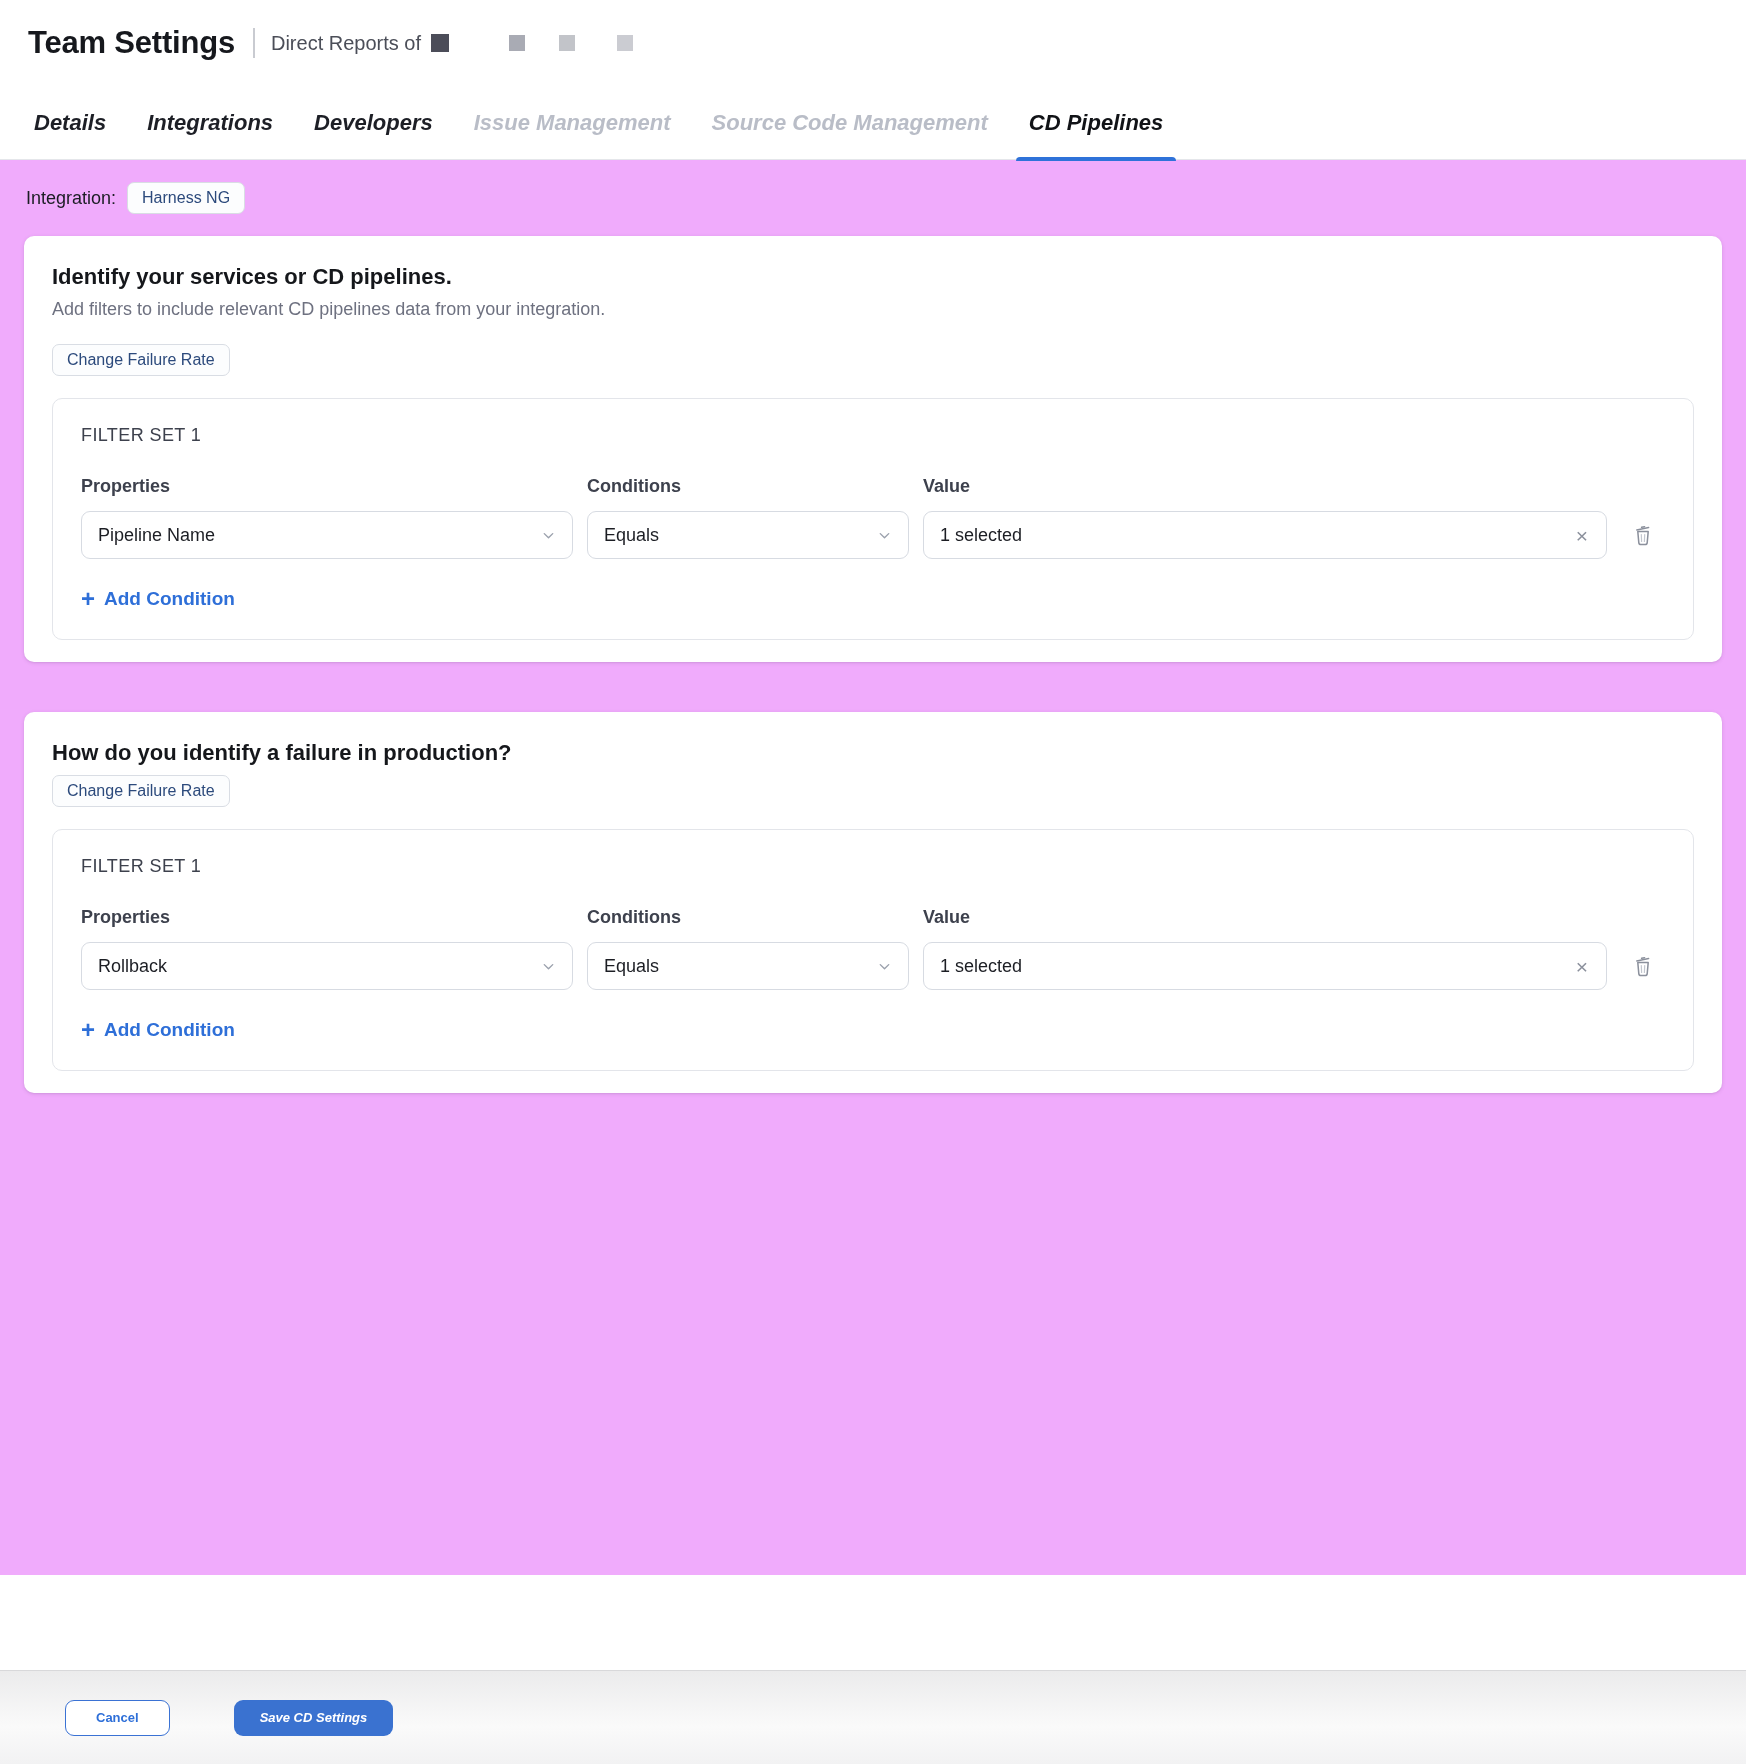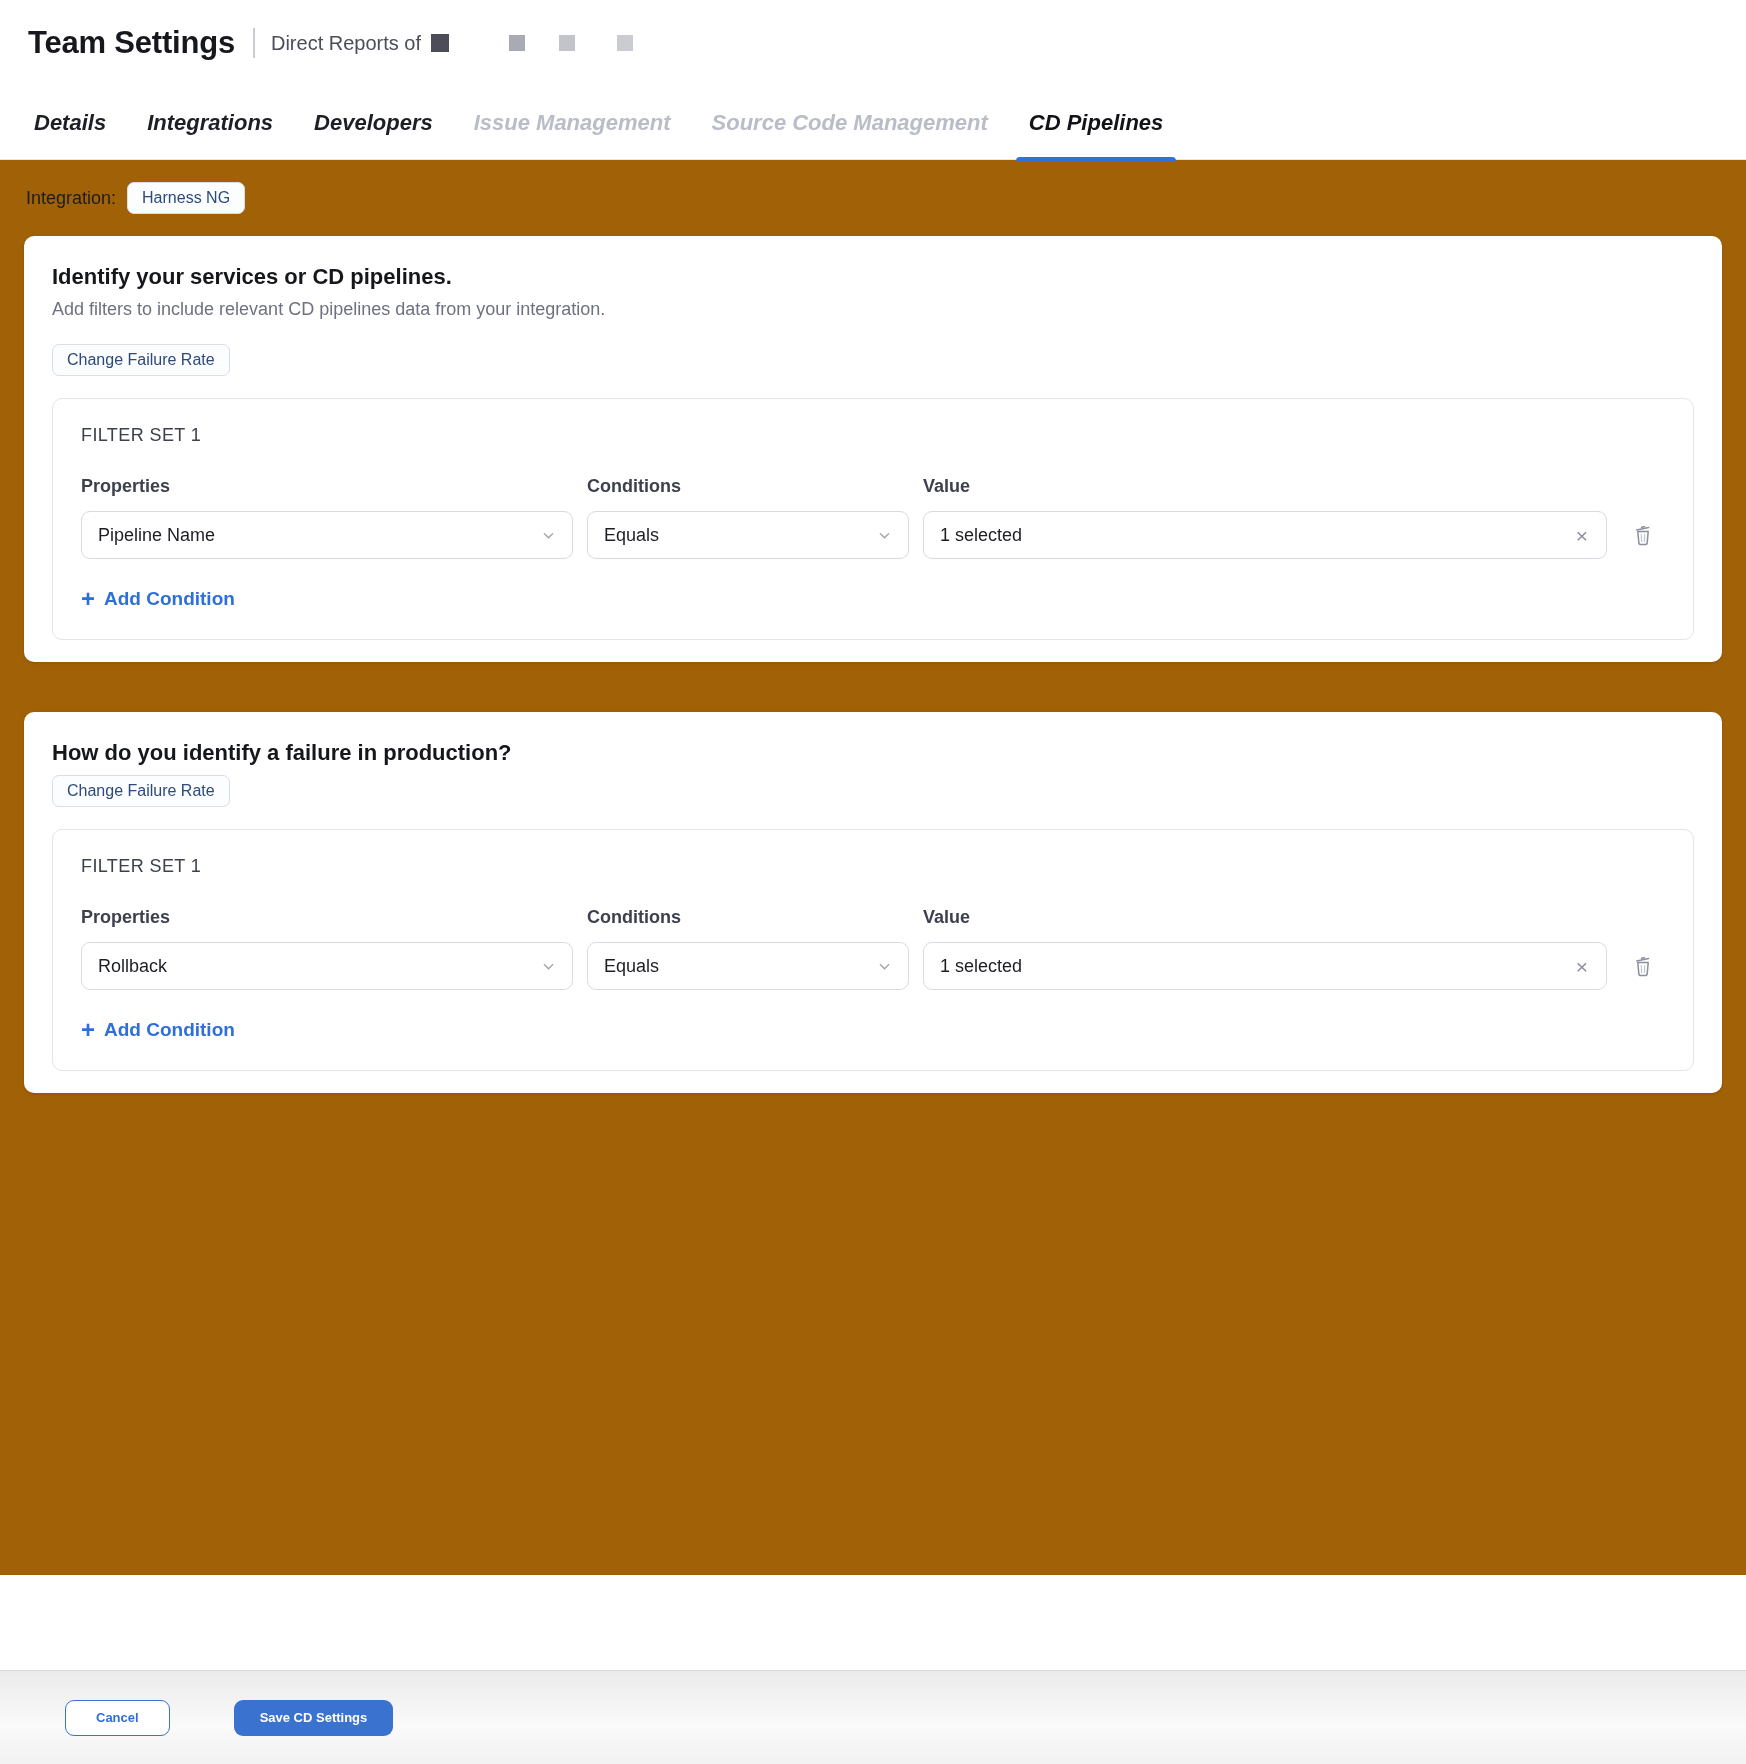--- a/index.html
+++ b/index.html
@@ -58,21 +58,21 @@
     position:absolute;
     left:0; right:0; bottom:-1px;
     height:4px;
     background:#2f72d9;
     border-radius:4px 4px 0 0;
   }
 
   
   .content {
     height:1415px;
-    background:#a16207;
+    background:#f0abfc;
     overflow:hidden;
   }
   .integration-row {
     display:flex;
     align-items:center;
     gap:11px;
     margin:22px 0 22px 26px;
     font-size:18px;
     color:#1b1d23;
   }
@@ -189,20 +189,21 @@
     background:#fff;
     color:#2e6fd8;
     border:1px solid #3a72d4;
     padding:0 30px;
   }
   .btn-save {
     background:#3a72d0;
     color:#fff;
     border:none;
     padding:0 26px;
+    font-style:italic;
   }
 </style>
 </head>
 <body>
 
 <div class="header">
   <span class="page-title">Team Settings</span>
   <span class="title-divider"></span>
   <span class="header-sub">Direct Reports of</span>
   <span class="redact rd0"></span>

